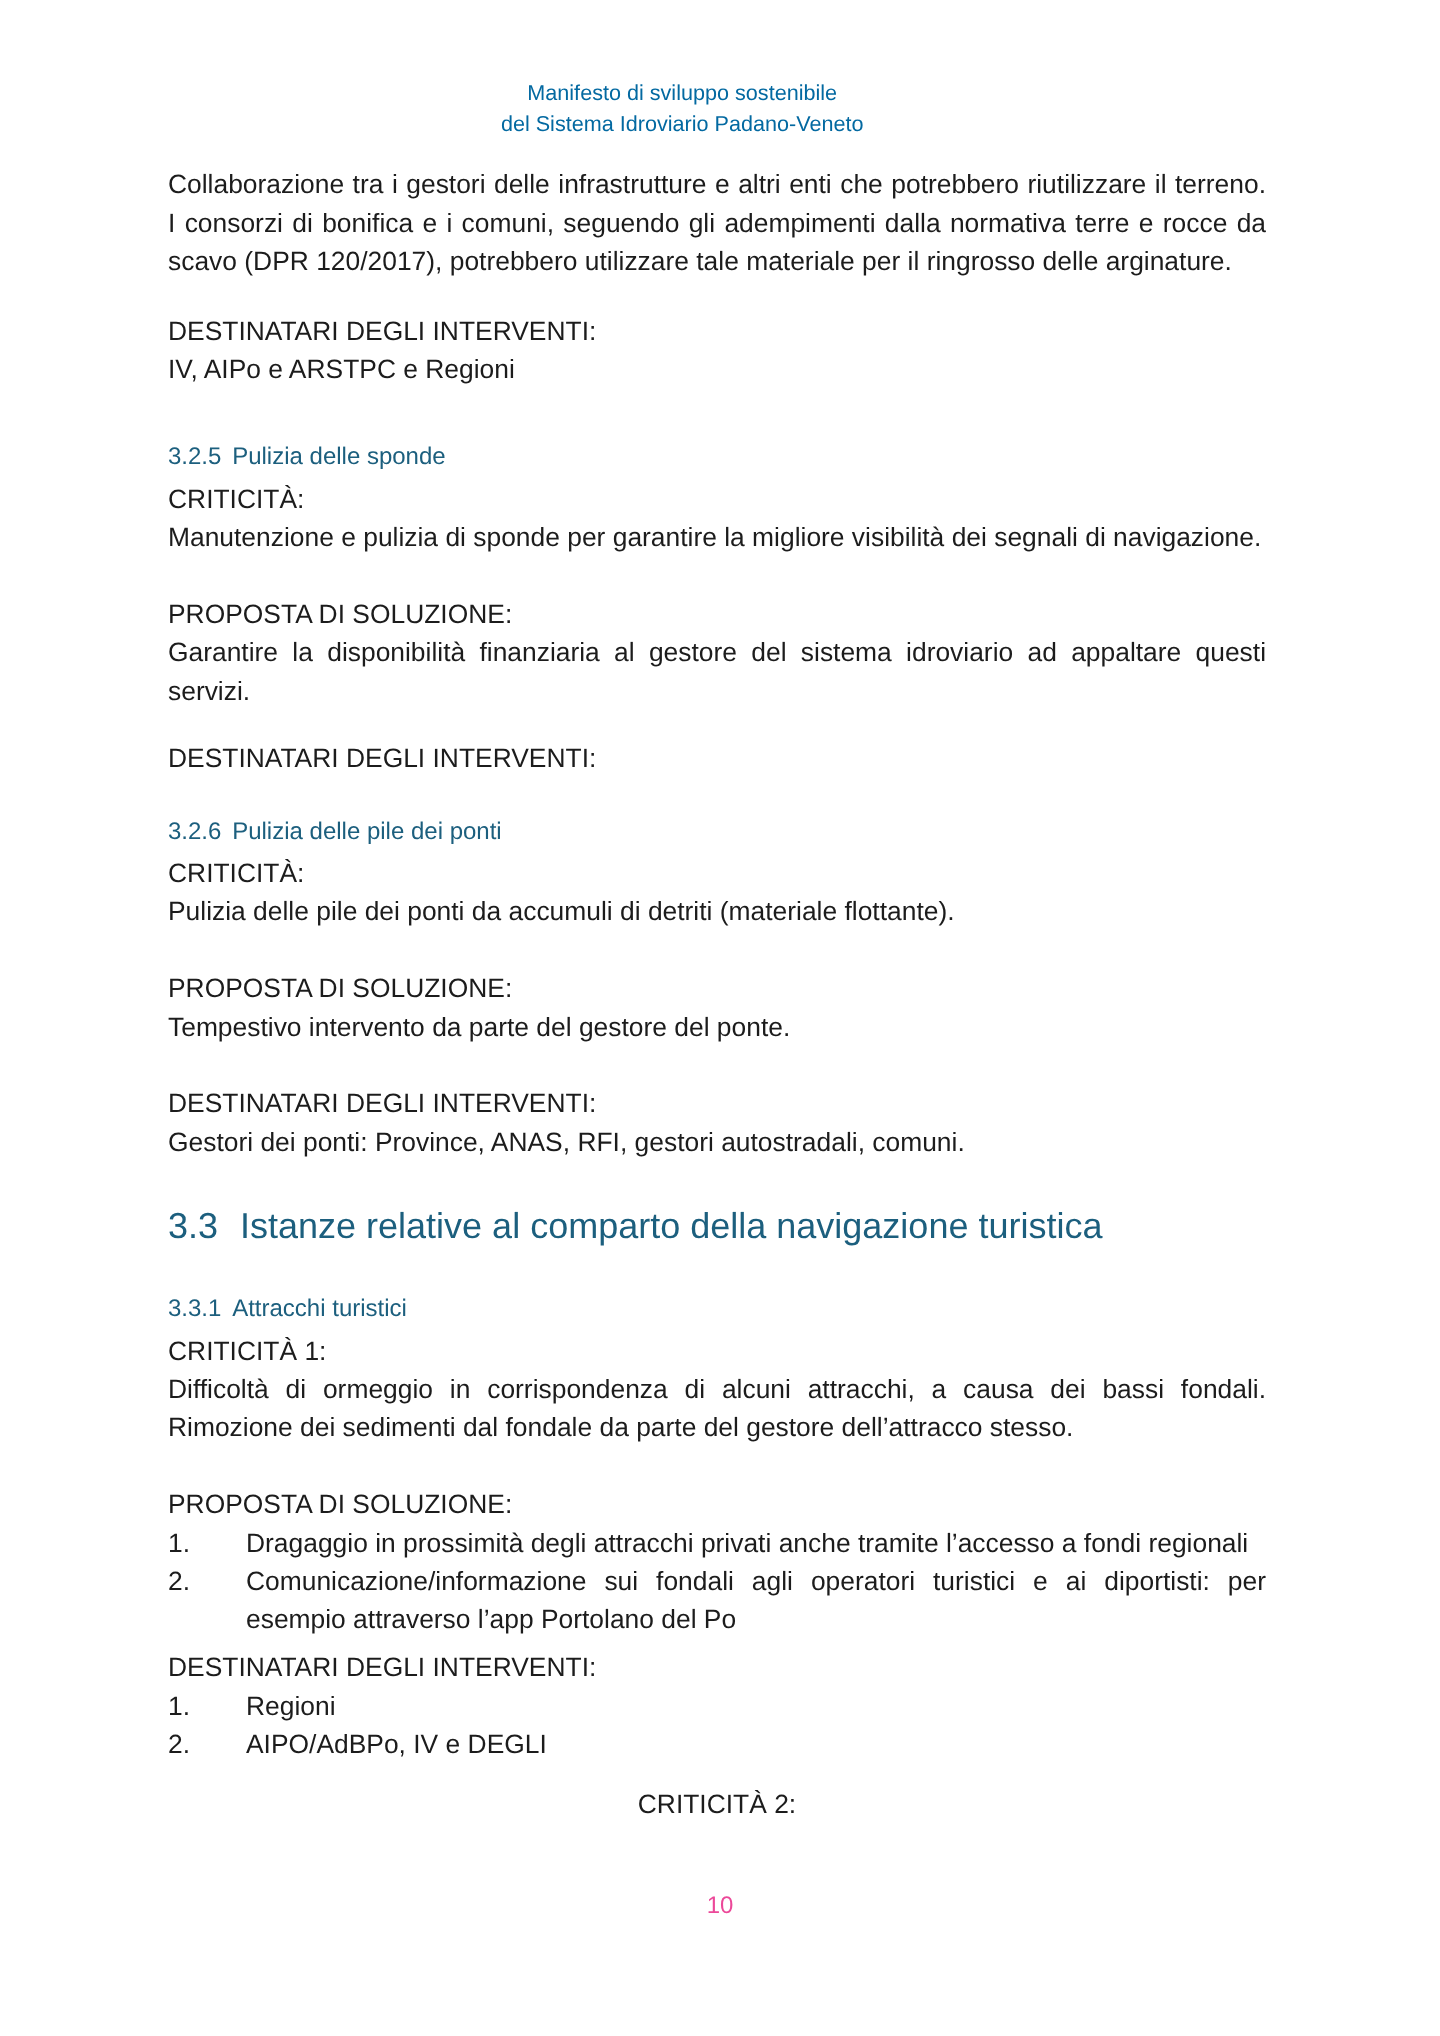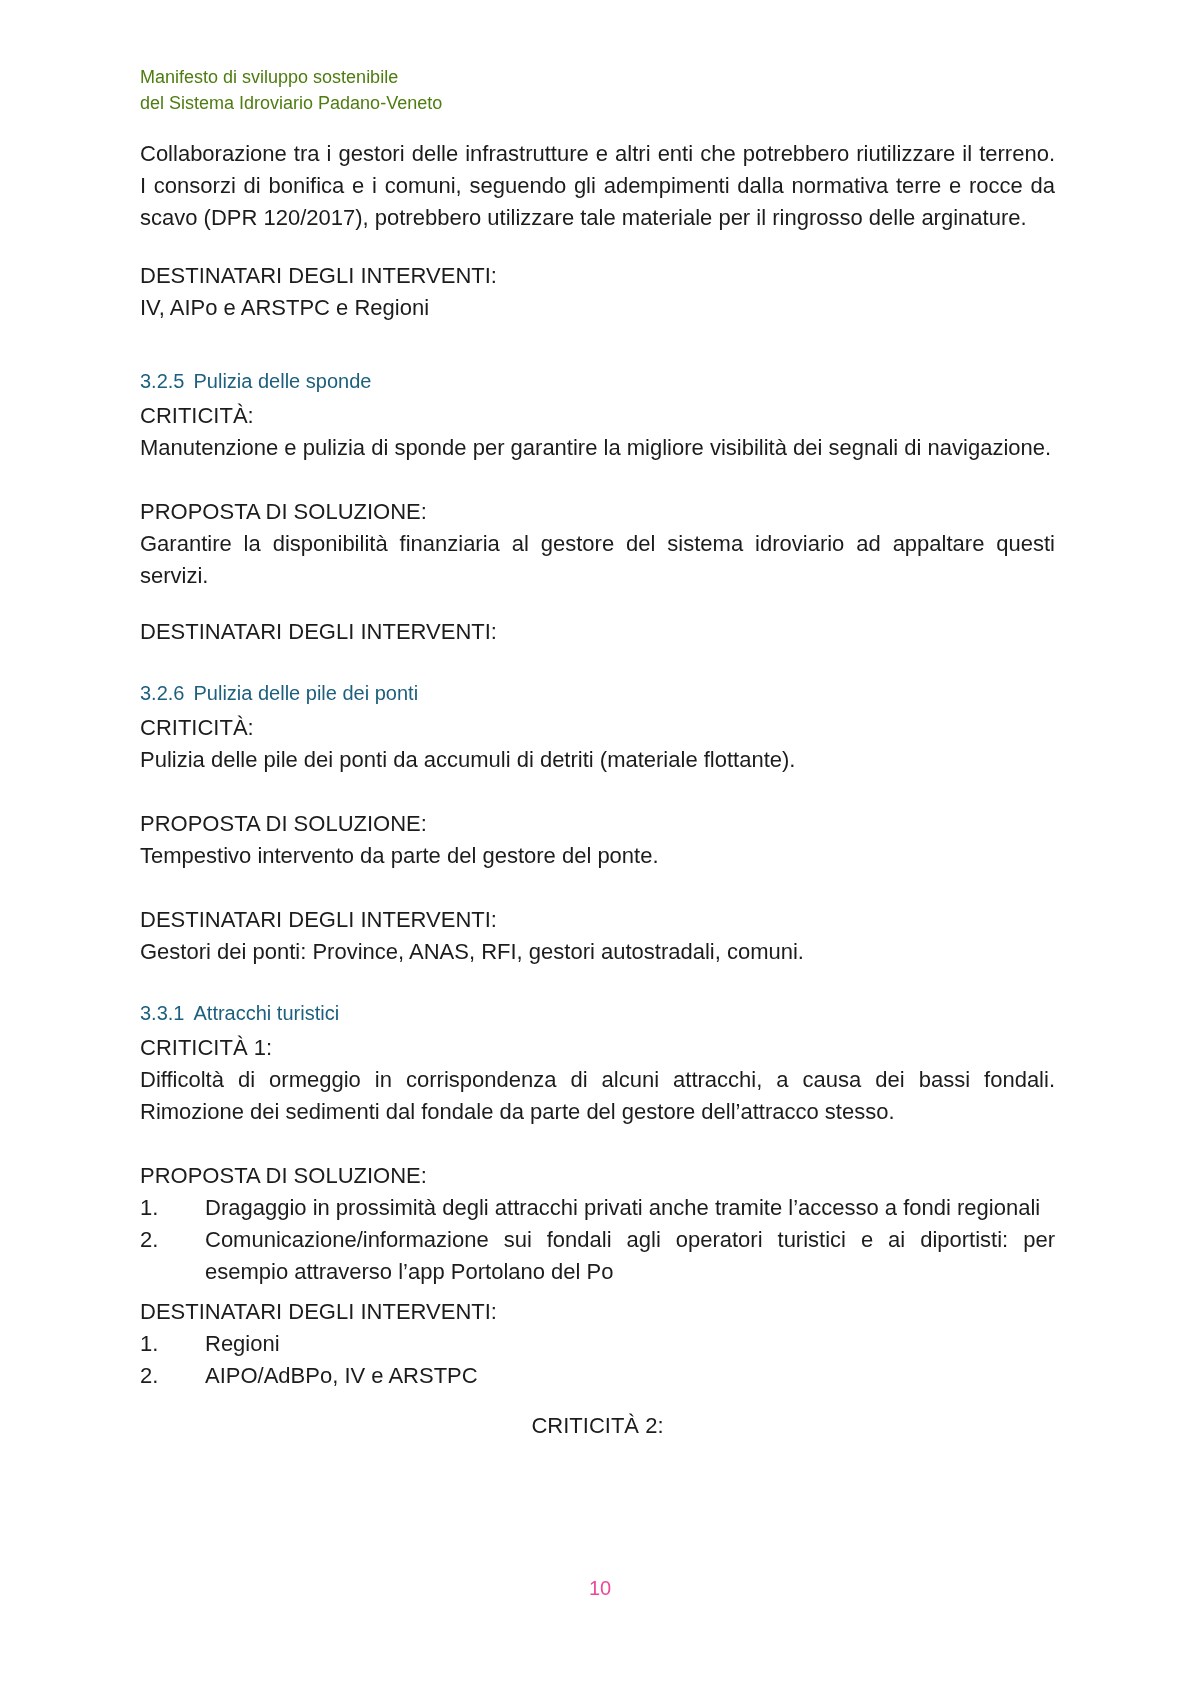--- a/index.html
+++ b/index.html
@@ -15,22 +15,22 @@
   }
   .content {
     position: absolute;
     left: 140px;
     top: 0;
     width: 915px;
   }
   .doc-header {
     margin-top: 64px;
     padding-right: 58px;
-    text-align: left;
-    color: #4d7c0f;
+    text-align: center;
+    color: #0369a1;
     font-size: 18px;
     line-height: 26px;
   }
   .body-text { font-size: 22px; line-height: 32px; }
   .pline { display: block; white-space: nowrap; }
   .jline {
     display: block;
     white-space: nowrap;
     text-align: justify;
     text-align-last: justify;
@@ -122,20 +122,23 @@
     </div>
     <div class="body-text mt32">
       <span class="pline">PROPOSTA DI SOLUZIONE:</span>
       <span class="pline">Tempestivo intervento da parte del gestore del ponte.</span>
     </div>
     <div class="body-text mt32">
       <span class="pline">DESTINATARI DEGLI INTERVENTI:</span>
       <span class="pline">Gestori dei ponti: Province, ANAS, RFI, gestori autostradali, comuni.</span>
     </div>
 
+    <h2 class="h2 mt32">
+      <span class="h-num">3.3</span><span>Istanze relative al comparto della navigazione turistica</span>
+    </h2>
 
     <h3 class="h3 mt10">
       <span class="h-num">3.3.1</span><span>Attracchi turistici</span>
     </h3>
     <div class="body-text mt0">
       <span class="pline">CRITICITÀ 1:</span>
       <span class="jline">Difficoltà di ormeggio in corrispondenza di alcuni attracchi, a causa dei bassi fondali.</span>
       <span class="pline">Rimozione dei sedimenti dal fondale da parte del gestore dell’attracco stesso.</span>
     </div>
 
@@ -157,21 +160,21 @@
     </div>
 
     <div class="body-text mt8">
       <span class="pline">DESTINATARI DEGLI INTERVENTI:</span>
       <div class="list-item">
         <span class="li-num">1.</span>
         <span class="li-text pline">Regioni</span>
       </div>
       <div class="list-item">
         <span class="li-num">2.</span>
-        <span class="li-text pline">AIPO/AdBPo, IV e ARSTPC</span>
+        <span class="li-text pline">AIPO/AdBPo, IV e DEGLI</span>
       </div>
     </div>
 
     <div class="body-text mt18">
       <span class="pline">CRITICITÀ 2:</span>
     </div>
 
   </div>
 
   <div class="doc-footer">10</div>

